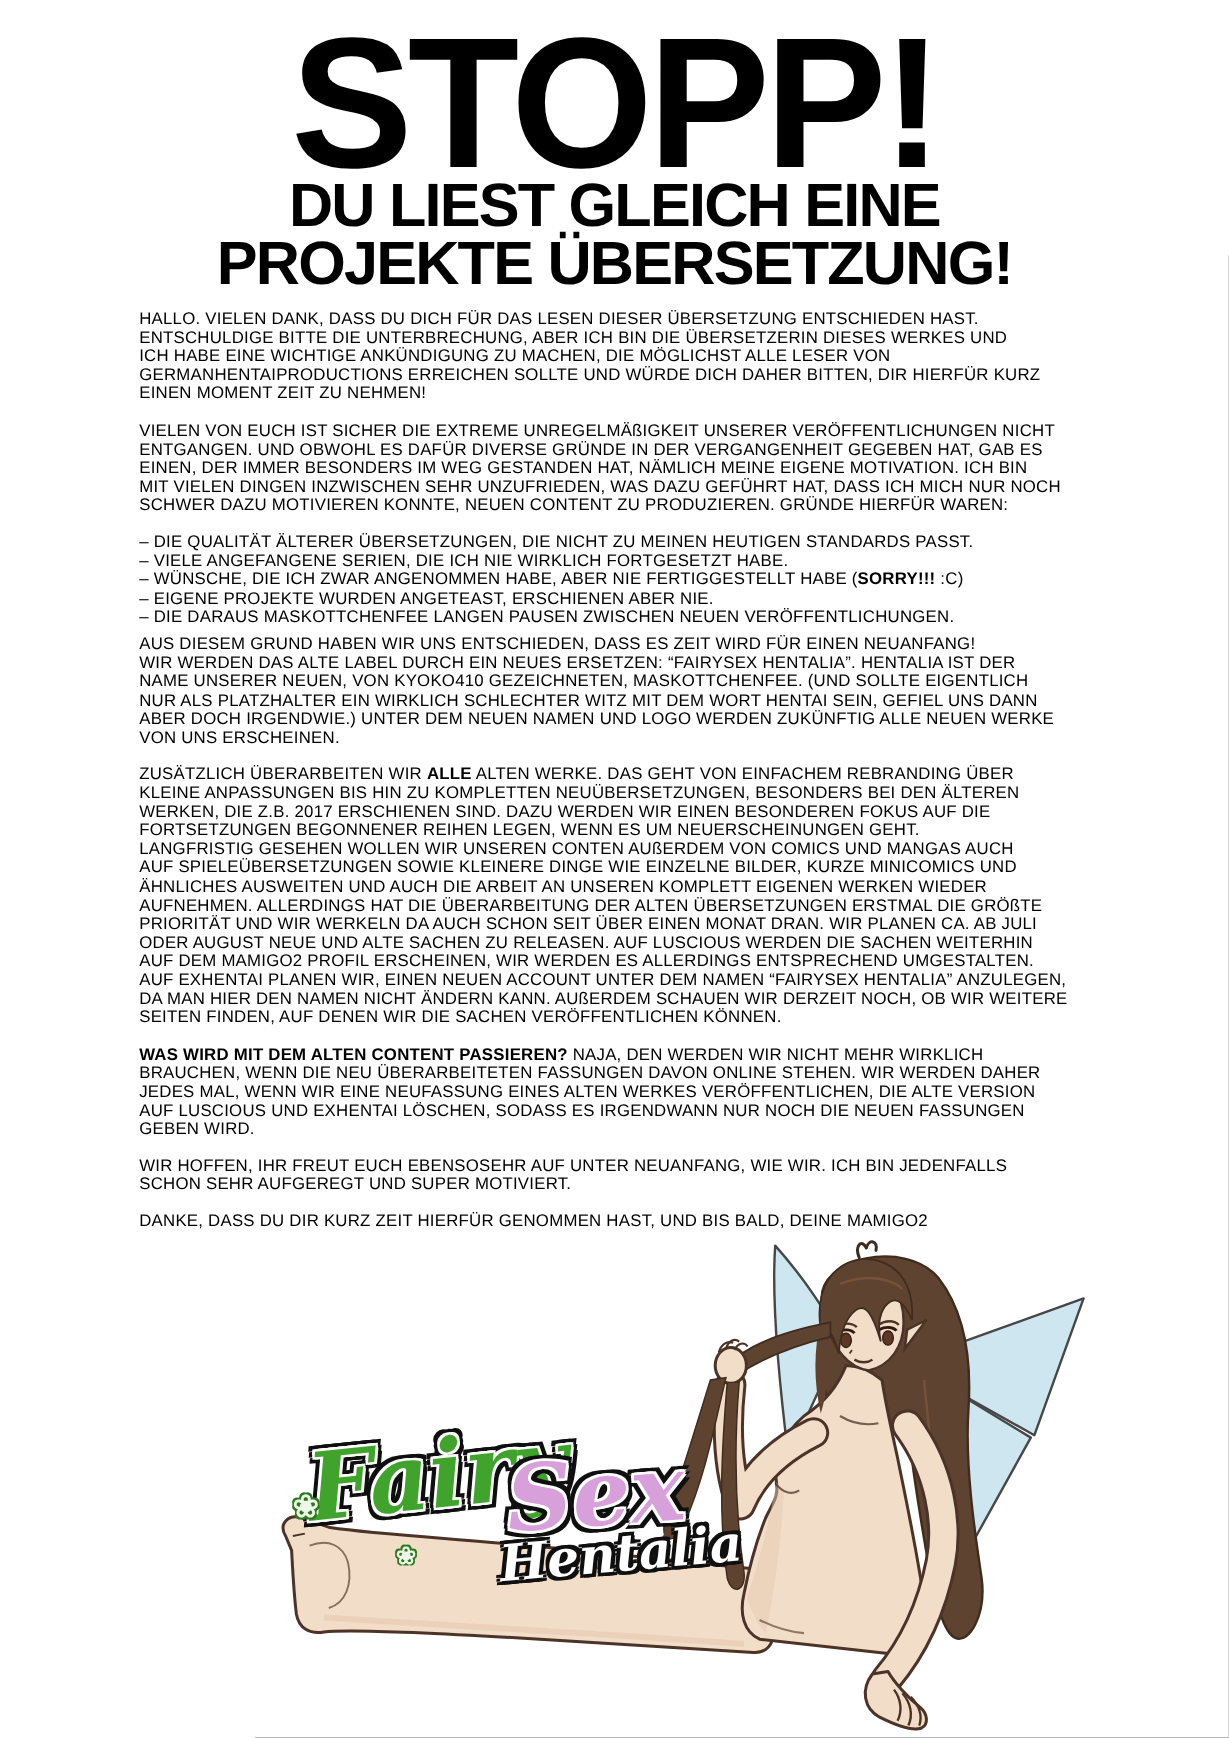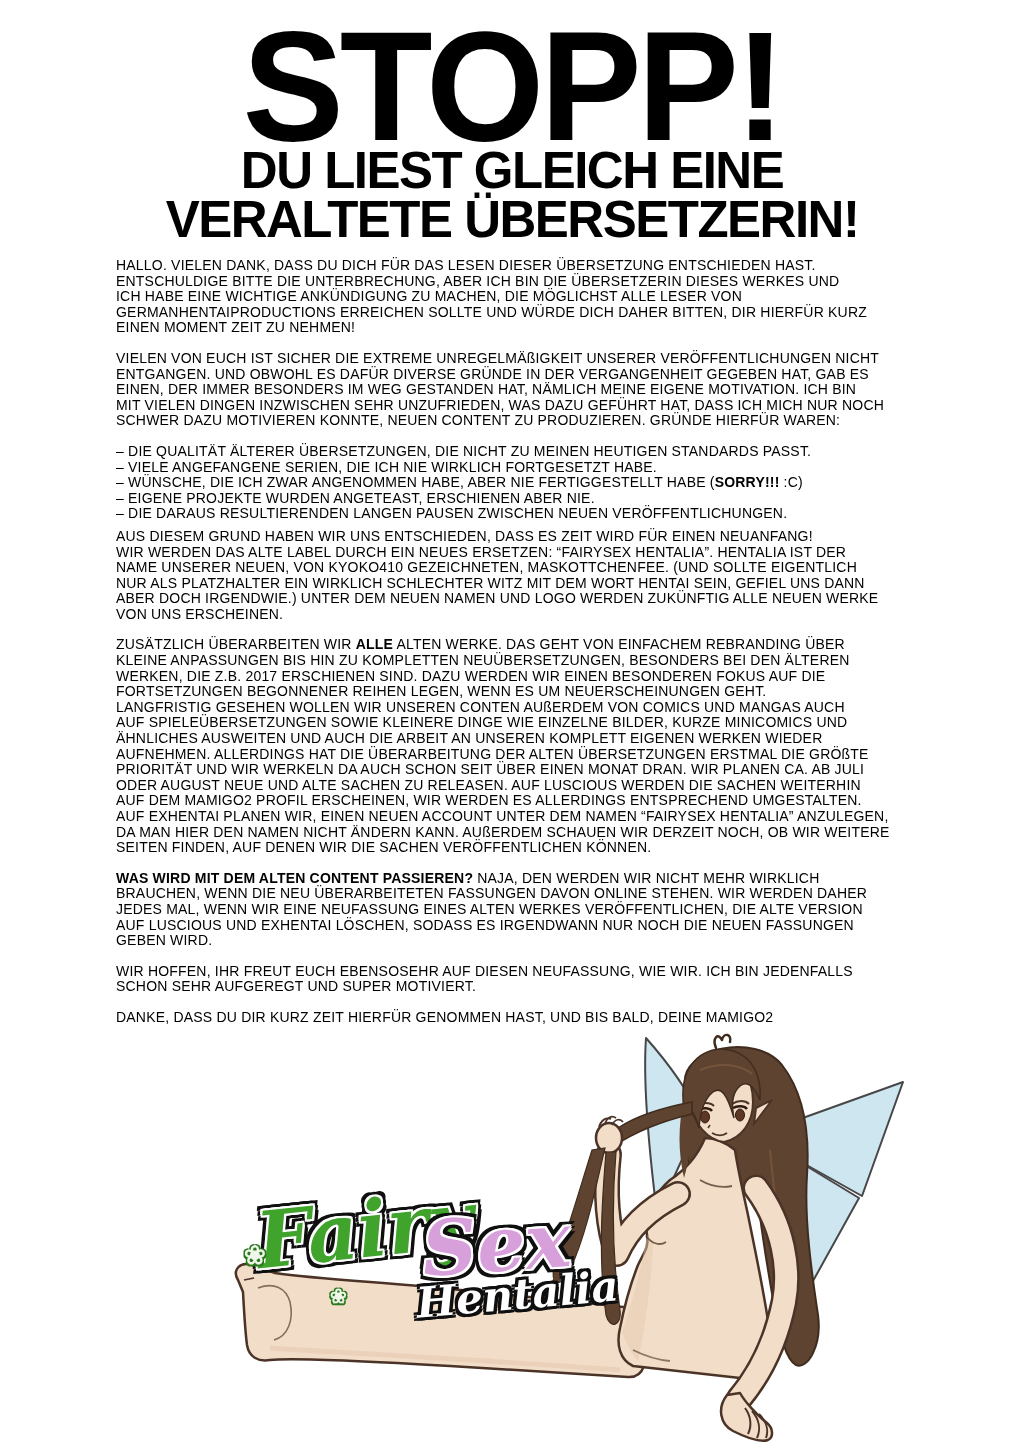--- a/index.html
+++ b/index.html
@@ -39,37 +39,37 @@
   .flower2{left:100px;top:106px;font-size:20px;}
 </style>
 </head>
 <body>
 
 <div class="page">
 
   <div class="stop-title">STOPP!</div>
   <div class="subtitle">
     <span>DU LIEST GLEICH EINE</span><br>
-    <span>VERALTETE ÜBERSETZERIN!</span>
+    <span>PROJEKTE ÜBERSETZUNG!</span>
   </div>
 
   <div class="bodytext">
     <p><span>HALLO. VIELEN DANK, DASS DU DICH FÜR DAS LESEN DIESER ÜBERSETZUNG ENTSCHIEDEN HAST.</span><br><span>ENTSCHULDIGE BITTE DIE UNTERBRECHUNG, ABER ICH BIN DIE ÜBERSETZERIN DIESES WERKES UND</span><br><span>ICH HABE EINE WICHTIGE ANKÜNDIGUNG ZU MACHEN, DIE MÖGLICHST ALLE LESER VON</span><br><span>GERMANHENTAIPRODUCTIONS ERREICHEN SOLLTE UND WÜRDE DICH DAHER BITTEN, DIR HIERFÜR KURZ</span><br><span>EINEN MOMENT ZEIT ZU NEHMEN!</span></p>
     <p><span>VIELEN VON EUCH IST SICHER DIE EXTREME UNREGELMÄßIGKEIT UNSERER VERÖFFENTLICHUNGEN NICHT</span><br><span>ENTGANGEN. UND OBWOHL ES DAFÜR DIVERSE GRÜNDE IN DER VERGANGENHEIT GEGEBEN HAT, GAB ES</span><br><span>EINEN, DER IMMER BESONDERS IM WEG GESTANDEN HAT, NÄMLICH MEINE EIGENE MOTIVATION. ICH BIN</span><br><span>MIT VIELEN DINGEN INZWISCHEN SEHR UNZUFRIEDEN, WAS DAZU GEFÜHRT HAT, DASS ICH MICH NUR NOCH</span><br><span>SCHWER DAZU MOTIVIEREN KONNTE, NEUEN CONTENT ZU PRODUZIEREN. GRÜNDE HIERFÜR WAREN:</span></p>
     <div class="list">
       <div><span>– DIE QUALITÄT ÄLTERER ÜBERSETZUNGEN, DIE NICHT ZU MEINEN HEUTIGEN STANDARDS PASST.</span></div>
       <div><span>– VIELE ANGEFANGENE SERIEN, DIE ICH NIE WIRKLICH FORTGESETZT HABE.</span></div>
       <div><span>– WÜNSCHE, DIE ICH ZWAR ANGENOMMEN HABE, ABER NIE FERTIGGESTELLT HABE (</span><span class="em">SORRY!!!</span><span> :C)</span></div>
       <div><span>– EIGENE PROJEKTE WURDEN ANGETEAST, ERSCHIENEN ABER NIE.</span></div>
-      <div><span>– DIE DARAUS RESULTIERENDEN LANGEN PAUSEN ZWISCHEN NEUEN VERÖFFENTLICHUNGEN.</span></div>
+      <div><span>– DIE DARAUS MASKOTTCHENFEE LANGEN PAUSEN ZWISCHEN NEUEN VERÖFFENTLICHUNGEN.</span></div>
     </div>
     <p><span>AUS DIESEM GRUND HABEN WIR UNS ENTSCHIEDEN, DASS ES ZEIT WIRD FÜR EINEN NEUANFANG!</span><br><span>WIR WERDEN DAS ALTE LABEL DURCH EIN NEUES ERSETZEN: “FAIRYSEX HENTALIA”. HENTALIA IST DER</span><br><span>NAME UNSERER NEUEN, VON KYOKO410 GEZEICHNETEN, MASKOTTCHENFEE. (UND SOLLTE EIGENTLICH</span><br><span>NUR ALS PLATZHALTER EIN WIRKLICH SCHLECHTER WITZ MIT DEM WORT HENTAI SEIN, GEFIEL UNS DANN</span><br><span>ABER DOCH IRGENDWIE.) UNTER DEM NEUEN NAMEN UND LOGO WERDEN ZUKÜNFTIG ALLE NEUEN WERKE</span><br><span>VON UNS ERSCHEINEN.</span></p>
     <p><span>ZUSÄTZLICH ÜBERARBEITEN WIR </span><span class="em">ALLE</span><span> ALTEN WERKE. DAS GEHT VON EINFACHEM REBRANDING ÜBER</span><br><span>KLEINE ANPASSUNGEN BIS HIN ZU KOMPLETTEN NEUÜBERSETZUNGEN, BESONDERS BEI DEN ÄLTEREN</span><br><span>WERKEN, DIE Z.B. 2017 ERSCHIENEN SIND. DAZU WERDEN WIR EINEN BESONDEREN FOKUS AUF DIE</span><br><span>FORTSETZUNGEN BEGONNENER REIHEN LEGEN, WENN ES UM NEUERSCHEINUNGEN GEHT.</span><br><span>LANGFRISTIG GESEHEN WOLLEN WIR UNSEREN CONTEN AUßERDEM VON COMICS UND MANGAS AUCH</span><br><span>AUF SPIELEÜBERSETZUNGEN SOWIE KLEINERE DINGE WIE EINZELNE BILDER, KURZE MINICOMICS UND</span><br><span>ÄHNLICHES AUSWEITEN UND AUCH DIE ARBEIT AN UNSEREN KOMPLETT EIGENEN WERKEN WIEDER</span><br><span>AUFNEHMEN. ALLERDINGS HAT DIE ÜBERARBEITUNG DER ALTEN ÜBERSETZUNGEN ERSTMAL DIE GRÖßTE</span><br><span>PRIORITÄT UND WIR WERKELN DA AUCH SCHON SEIT ÜBER EINEN MONAT DRAN. WIR PLANEN CA. AB JULI</span><br><span>ODER AUGUST NEUE UND ALTE SACHEN ZU RELEASEN. AUF LUSCIOUS WERDEN DIE SACHEN WEITERHIN</span><br><span>AUF DEM MAMIGO2 PROFIL ERSCHEINEN, WIR WERDEN ES ALLERDINGS ENTSPRECHEND UMGESTALTEN.</span><br><span>AUF EXHENTAI PLANEN WIR, EINEN NEUEN ACCOUNT UNTER DEM NAMEN “FAIRYSEX HENTALIA” ANZULEGEN,</span><br><span>DA MAN HIER DEN NAMEN NICHT ÄNDERN KANN. AUßERDEM SCHAUEN WIR DERZEIT NOCH, OB WIR WEITERE</span><br><span>SEITEN FINDEN, AUF DENEN WIR DIE SACHEN VERÖFFENTLICHEN KÖNNEN.</span></p>
     <p><span class="em">WAS WIRD MIT DEM ALTEN CONTENT PASSIEREN?</span><span> NAJA, DEN WERDEN WIR NICHT MEHR WIRKLICH</span><br><span>BRAUCHEN, WENN DIE NEU ÜBERARBEITETEN FASSUNGEN DAVON ONLINE STEHEN. WIR WERDEN DAHER</span><br><span>JEDES MAL, WENN WIR EINE NEUFASSUNG EINES ALTEN WERKES VERÖFFENTLICHEN, DIE ALTE VERSION</span><br><span>AUF LUSCIOUS UND EXHENTAI LÖSCHEN, SODASS ES IRGENDWANN NUR NOCH DIE NEUEN FASSUNGEN</span><br><span>GEBEN WIRD.</span></p>
-    <p><span>WIR HOFFEN, IHR FREUT EUCH EBENSOSEHR AUF DIESEN NEUFASSUNG, WIE WIR. ICH BIN JEDENFALLS</span><br><span>SCHON SEHR AUFGEREGT UND SUPER MOTIVIERT.</span></p>
+    <p><span>WIR HOFFEN, IHR FREUT EUCH EBENSOSEHR AUF UNTER NEUANFANG, WIE WIR. ICH BIN JEDENFALLS</span><br><span>SCHON SEHR AUFGEREGT UND SUPER MOTIVIERT.</span></p>
     <p><span>DANKE, DASS DU DIR KURZ ZEIT HIERFÜR GENOMMEN HAST, UND BIS BALD, DEINE MAMIGO2</span></p>
   </div>
 
   <svg class="fairy-svg" viewBox="0 0 824 418">
 
     <g stroke-linejoin="round">
       <path d="M 446,8 C 470,35 490,65 501,88 L 457,184 C 449,120 443,50 446,8 Z" stroke="#474747" stroke-width="2" fill="#cde6f0"></path>
       <path d="M 586,94 L 703,52 L 662,166 L 594,128 Z" stroke="#474747" stroke-width="2" fill="#cde6f0"></path>
       <path d="M 580,120 L 659,168 L 608,260 L 570,196 Z" stroke="#474747" stroke-width="2" fill="#cde6f0"></path>
     </g>

